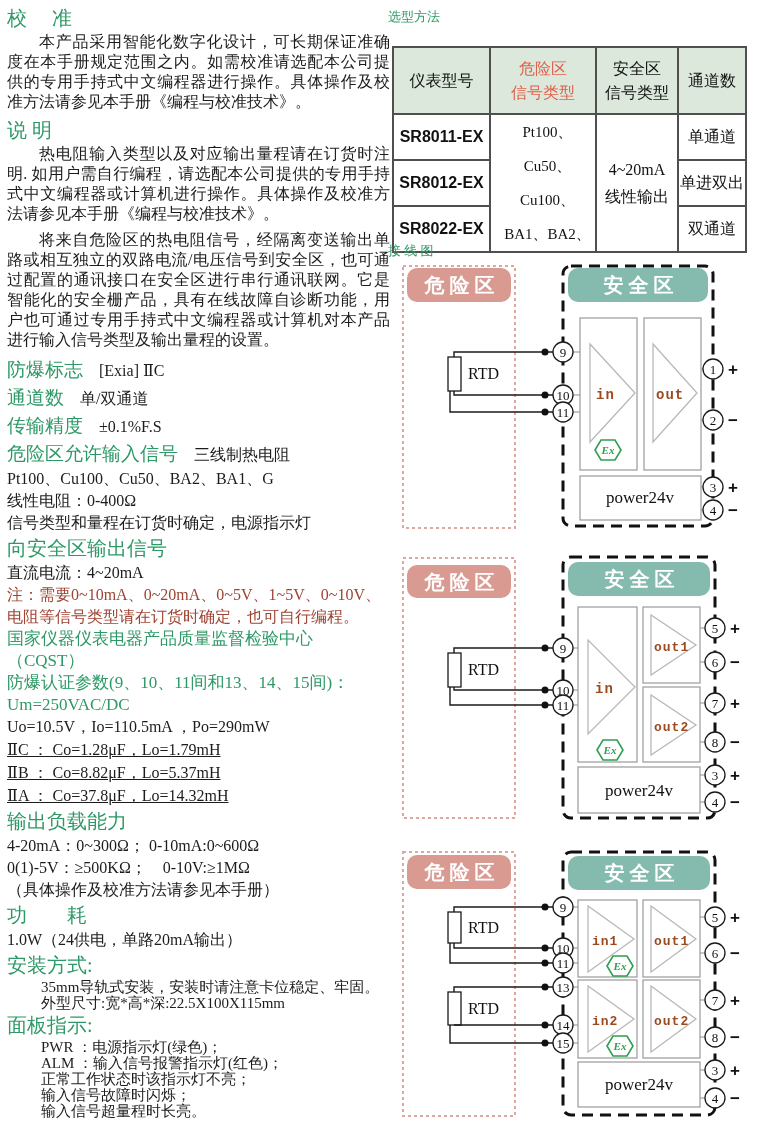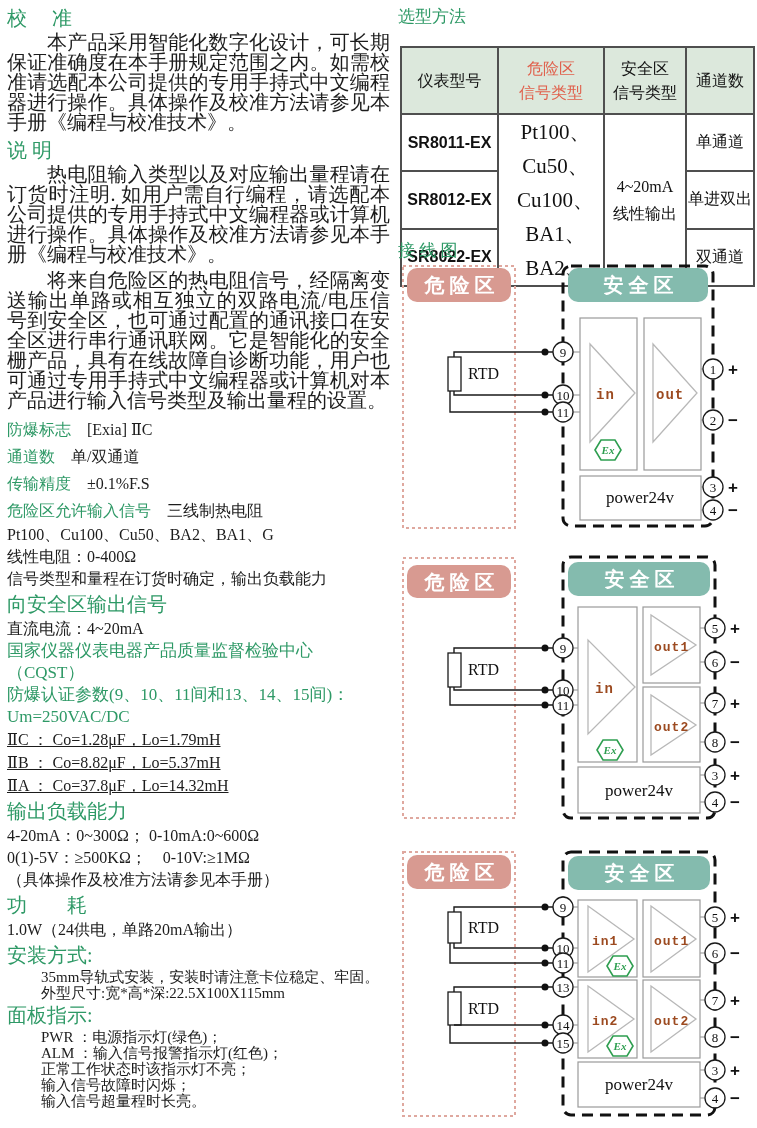--- a/index.html
+++ b/index.html
@@ -6,39 +6,39 @@
     --green:#2e9966; --notered:#9e4433; --tablered:#e0604c;
     --pink:#d89a91; --pinkline:#dfa89f; --teal:#84bbae;
     --exgreen:#2e9e50; --amp:#9c4a20; --ink:#1c1c1c;
   }
   html,body{margin:0;padding:0;background:#fff;}
   #page{position:relative;width:757px;height:1128px;background:#fff;overflow:hidden;
         font-family:"Liberation Serif","DejaVu Serif",serif;color:var(--ink);}
   
   #leftcol{position:absolute;left:7px;top:4px;width:383px;}
   .h2{color:var(--green);font-size:20px;line-height:24px;margin:2px 0 2px;}
-  .p{font-size:20px;line-height:20px;margin:0 0 6px;text-indent:2em;text-align:justify;font-family:Liberation Serif, serif;}
+  .p{font-size:16px;line-height:20px;margin:0 0 6px;text-indent:2em;text-align:justify;font-family:Liberation Serif, serif;}
   .kv{line-height:27px;white-space:nowrap;}
-  .kvl{color:var(--green);font-size:16px;}
+  .kvl{color:var(--green);font-size:19px;}
   .kvv{font-size:16px;margin-left:16px;}
   .line{font-size:16px;line-height:22px;}
   .line.red{color:var(--notered);}
   .line.green{color:var(--green);font-size:17px;line-height:22px;}
   .line.ii{line-height:23px;text-decoration:underline;}
   .sub{font-size:15px;line-height:16px;padding-left:34px;}
   
-  .rh{position:absolute;left:398px;color:var(--green);font-size:17px;line-height:22px;}
-  #seltable{position:absolute;left:400px;top:46px;border-collapse:collapse;
+  .rh{position:absolute;left:388px;color:var(--green);font-size:13px;line-height:22px;}
+  #seltable{position:absolute;left:392px;top:46px;border-collapse:collapse;
             font-size:16px;color:#111;}
   #seltable td{border:2px solid #4f4f4f;text-align:center;vertical-align:middle;padding:0;}
   #seltable .th{background:#dce8dc;height:67px;line-height:24px;}
   #seltable .redth div{color:var(--tablered);}
   #seltable .row td{height:35px;}
   .model{font-family:"Liberation Sans","DejaVu Sans",sans-serif;font-weight:600;font-size:16px;}
-  .hzcell{text-align:left;padding-left:9px !important;font-size:21px;line-height:34px;}
+  .hzcell{text-align:left;padding-left:9px !important;font-size:15px;line-height:34px;}
   .sfcell{font-size:16px;line-height:27px;}
   .diag{position:absolute;left:398px;}
   
   .wire{stroke:#1a1a1a;stroke-width:1.4;fill:none;}
   .dot{fill:#111;}
   .term{fill:#fff;stroke:#1a1a1a;stroke-width:1.3;}
   .tnum{font:13px "Liberation Serif","DejaVu Serif",serif;fill:#111;text-anchor:middle;}
   .box{fill:#fff;stroke:#9a9a9a;stroke-width:1.2;}
   .tri{fill:none;stroke:#b8b8b8;stroke-width:1.3;}
   .tick{stroke:#9a9a9a;stroke-width:1.1;}
@@ -66,26 +66,28 @@
       <div class="p">本产品采用智能化数字化设计，可长期保证准确度在本手册规定范围之内。如需校准请选配本公司提供的专用手持式中文编程器进行操作。具体操作及校准方法请参见本手册《编程与校准技术》。</div>
       <div class="h2">说 明</div>
       <div class="p">热电阻输入类型以及对应输出量程请在订货时注明. 如用户需自行编程，请选配本公司提供的专用手持式中文编程器或计算机进行操作。具体操作及校准方法请参见本手册《编程与校准技术》。</div>
       <div class="p">将来自危险区的热电阻信号，经隔离变送输出单路或相互独立的双路电流/电压信号到安全区，也可通过配置的通讯接口在安全区进行串行通讯联网。它是智能化的安全栅产品，具有在线故障自诊断功能，用户也可通过专用手持式中文编程器或计算机对本产品进行输入信号类型及输出量程的设置。</div>
       <div class="kv"><span class="kvl">防爆标志</span><span class="kvv">[Exia] ⅡC</span></div>
       <div class="kv"><span class="kvl">通道数</span><span class="kvv">单/双通道</span></div>
       <div class="kv"><span class="kvl">传输精度</span><span class="kvv">±0.1%F.S</span></div>
       <div class="kv"><span class="kvl">危险区允许输入信号</span><span class="kvv">三线制热电阻</span></div>
       <div class="line">Pt100、Cu100、Cu50、BA2、BA1、G</div>
       <div class="line">线性电阻：0-400Ω</div>
-      <div class="line">信号类型和量程在订货时确定，输出负载能力</div>
+      <div class="line">信号类型和量程在订货时确定，电源指示灯</div>
       <div class="h2">向安全区输出信号</div>
       <div class="line">直流电流：4~20mA</div>
+      <div class="line red">注：需要0~10mA、0~20mA、0~5V、1~5V、0~10V、电阻等信号类型请在订货时确定，也可自行编程。</div>
       <div class="line green">国家仪器仪表电器产品质量监督检验中心（CQST）</div>
       <div class="line green">防爆认证参数(9、10、11间和13、14、15间)：</div>
       <div class="line green">Um=250VAC/DC</div>
+      <div class="line">Uo=10.5V，Io=110.5mA ，Po=290mW</div>
       <div class="line ii">ⅡC ： Co=1.28μF，Lo=1.79mH</div>
       <div class="line ii">ⅡB ： Co=8.82μF，Lo=5.37mH</div>
       <div class="line ii">ⅡA ： Co=37.8μF，Lo=14.32mH</div>
       <div class="h2">输出负载能力</div>
       <div class="line">4-20mA：0~300Ω；  0-10mA:0~600Ω</div>
       <div class="line">0(1)-5V：≥500KΩ；　0-10V:≥1MΩ</div>
       <div class="line">（具体操作及校准方法请参见本手册）</div>
       <div class="h2">功　　耗</div>
       <div class="line">1.0W（24供电，单路20mA输出）</div>
       <div class="h2">安装方式:</div>

